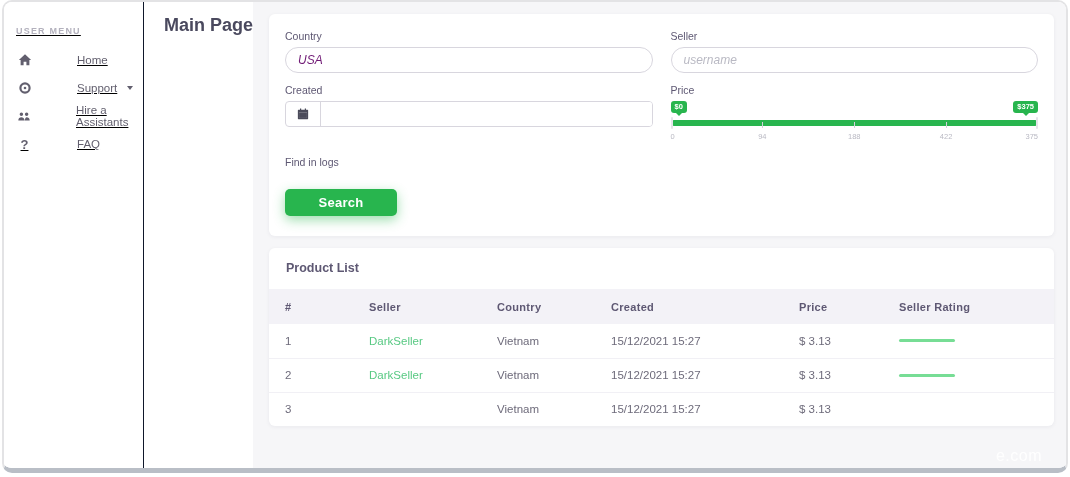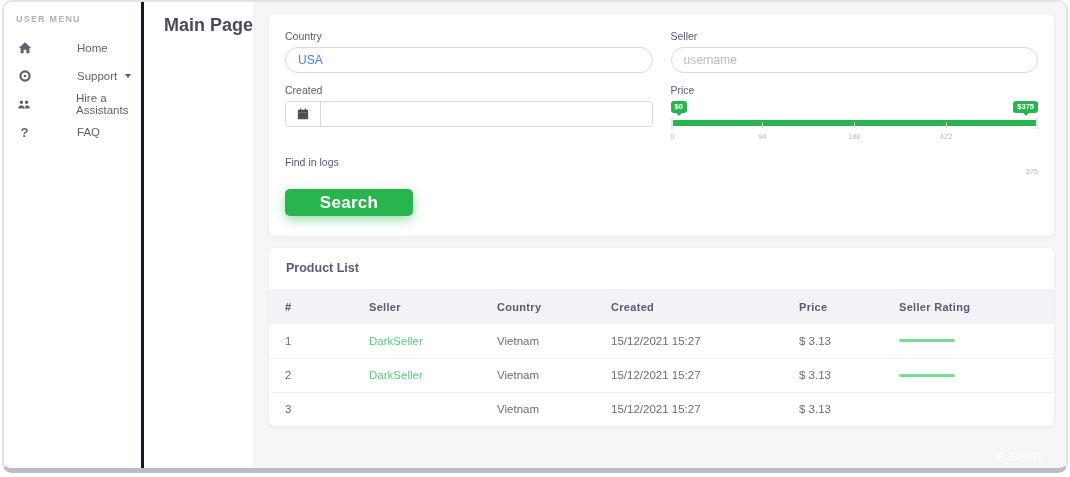--- a/index.html
+++ b/index.html
@@ -3,21 +3,21 @@
 <meta charset="utf-8">
 <style>
   * { margin:0; padding:0; box-sizing:border-box; }
   html,body { width:1070px; height:477px; background:#fff; font-family:"Liberation Sans", sans-serif; }
   .frame {
     position:relative; width:1066px; height:473px; margin:0 auto;
     border:2px solid #e3e3e5; border-bottom:5px solid #b9bec6; border-radius:10px;
     overflow:hidden; display:flex; background:#fff;
   }
   
-  .sidebar { width:140px; background:#fff; border-right:3px solid #0f172a; flex:none; padding-top:8px; }
+  .sidebar { width:140px; background:#fff; border-right:1px solid #0f172a; flex:none; padding-top:20px;text-decoration:underline; }
   .sidebar-header { font-size:9px; letter-spacing:1.2px; color:#b3b1bd; padding:4px 0 10px 12px; font-weight:600; }
   .menu-item { position:relative; display:flex; align-items:center; height:28px; padding-left:13px; cursor:pointer; color:#625f6e;gap:32px; }
   .menu-item .mi-icon { width:15px; height:15px; margin-right:13px; display:flex; align-items:center; justify-content:center; color:#625f6e; }
   .menu-item .mi-icon svg { width:14px; height:14px; fill:#625f6e; }
   .menu-item .mi-label { font-size:11.5px; color:#625f6e; }
   .menu-item .caret { position:absolute; right:10px; top:12px; width:0; height:0;
     border-left:3.5px solid transparent; border-right:3.5px solid transparent; border-top:4px solid #625f6e; }
   .q-glyph { font-size:13px; font-weight:700; color:#625f6e; line-height:1; }
   
   .main { flex:1; display:flex; flex-direction:row; min-width:0; }
@@ -25,22 +25,23 @@
   .page-title { font-size:18px; font-weight:700; color:#4a495e; }
   .content { flex:1; background:#f6f6f8; padding:12px 12px 0 16px; overflow:hidden; }
   .card { background:#fff; border-radius:6px; box-shadow:0 1px 4px rgba(30,30,60,.06); }
   
   .filter-card { padding:16px 16px 20px 16px; }
   .filter-grid { display:grid; grid-template-columns:1fr 1fr; column-gap:18px; }
   .field { margin-bottom:11px; }
   .field-label { font-size:10.5px; color:#5e5873; margin-bottom:5px; }
   .text-input {
     width:100%; height:26px; border:1px solid #d8d6de; border-radius:13px;
-    padding:0 12px; font-size:12px; color:#3b82f6; background:#fff; outline:none;
+    padding:0 12px; font-size:12px; color:#701a75; background:#fff; outline:none;
     font-family:"Liberation Sans", sans-serif;
+    font-style:italic;
   }
   .text-input::placeholder { color:#b9b9c3; }
   .input-group { display:flex; border:1px solid #d8d6de; border-radius:4px; height:26px; background:#fff; overflow:hidden; }
   .input-prepend { width:35px; border-right:1px solid #d8d6de; display:flex; align-items:center; justify-content:center; flex:none; }
   .input-prepend svg { width:12px; height:12px; fill:#4b4b5a; }
   .input-group input { border:none; flex:1; padding:0 12px; font-size:12px; color:#a5a3b2; outline:none; font-family:"Liberation Sans", sans-serif; }
   .tall input, .tall.text-input { height:28px; }
   
   .slider { position:relative; padding-top:13px; }
   .slider-badge {
@@ -50,26 +51,26 @@
   .slider-badge.min { left:0; }
   .slider-badge.max { right:0; }
   .slider-badge::after { content:""; position:absolute; left:50%; bottom:-3px; margin-left:-3px;
     border-left:3px solid transparent; border-right:3px solid transparent; border-top:3px solid #28b54e; }
   .slider-track { position:relative; height:6px; background:#28b54e; border-radius:3px; margin-top:6px; }
   .slider-handle { position:absolute; top:-3px; width:2px; height:12px; background:#e6e4ea; border-radius:1px; }
   .slider-handle.left { left:0; } .slider-handle.right { right:0; }
   .slider-ticks { position:relative; height:16px; margin-top:3px; }
   .tick { position:absolute; top:3px; font-size:7.5px; color:#b9b9c3; transform:translateX(-50%); }
   .tick.first { left:0; transform:none; }
-  .tick.last { left:100%; transform:translateX(-100%);margin-top:35px; }
+  .tick.last { left:100%; transform:translateX(-100%); }
   .tickmark { position:absolute; top:-7px; width:1px; height:6px; background:#d3d1da; }
   
   .search-btn {
-    margin-top:12px; width:128px; height:27px; background:#28b54e; color:#fff; border:none;
-    border-radius:5px; font-size:17px; font-weight:700; letter-spacing:.3px; cursor:pointer;
+    margin-top:12px; width:112px; height:27px; background:#28b54e; color:#fff; border:none;
+    border-radius:5px; font-size:13px; font-weight:700; letter-spacing:.3px; cursor:pointer;
     box-shadow:0 4px 12px rgba(40,181,78,.45); font-family:"Liberation Sans", sans-serif;
   }
   
   .list-card { margin-top:12px; overflow:hidden; }
   .list-title { font-size:12.5px; font-weight:600; color:#5e5873; padding:13px 16px 14px 17px; }
   table { width:100%; border-collapse:collapse; table-layout:fixed; }
   col.c-num{width:84px} col.c-seller{width:128px} col.c-country{width:114px} col.c-created{width:188px}
   col.c-price{width:100px} col.c-rating{width:169px} col.c-action{width:auto}
   thead th {
     background:#f3f2f7; text-align:left; font-size:11px; font-weight:600; color:#5e5873;

